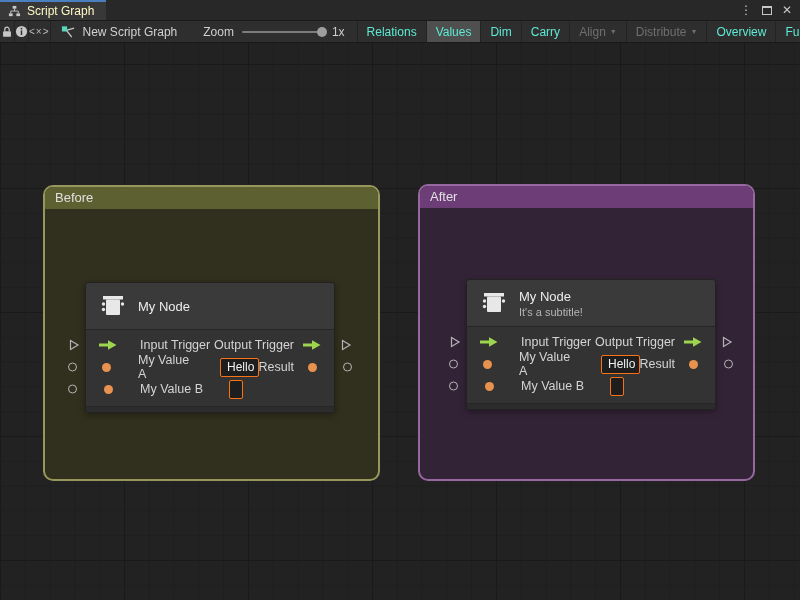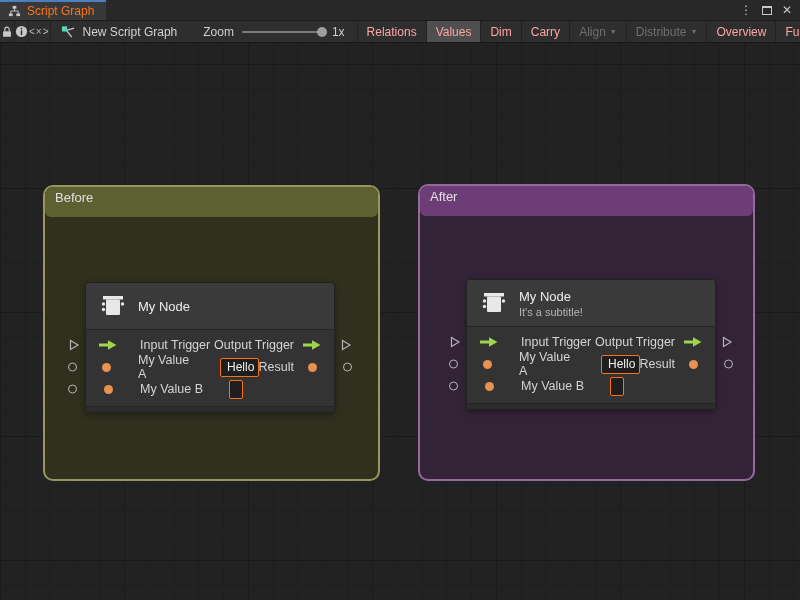--- a/index.html
+++ b/index.html
@@ -12,21 +12,21 @@
 
   
   .titlebar {
     position:absolute; top:0; left:0; width:800px; height:21px;
     background:#282828; display:flex; align-items:stretch;
     border-bottom:1px solid #1a1a1a;
   }
   .tab {
     display:flex; align-items:center; gap:6px;
     background:#383838; padding:0 12px 0 8px;
-    border-top:2px solid #4c7fc0; font-size:12px; color:#f97316;
+    border-top:2px solid #4c7fc0; font-size:12px; color:#fef9c3;
   }
   .titlebar-spacer { flex:1; }
   .win-controls { display:flex; align-items:center; gap:10px; padding-right:8px; color:#c8c8c8; }
   .win-controls .glyph { font-size:12px; line-height:1; cursor:default; }
   .maxbox { width:10px; height:9px; border:1px solid #c8c8c8; border-top:2px solid #c8c8c8; display:inline-block; }
 
   
   .toolbar {
     position:absolute; top:21px; left:0; width:800px; height:22px;
     background:#2e2e2e; display:flex; align-items:stretch;
@@ -37,21 +37,21 @@
     border-right:1px solid #232323; color:#c8c8c8;
   }
   .tb-lock { width:27px; } .tb-info { width:29px; } .tb-code { width:72px; font-size:10px; letter-spacing:1px; color:#bdbdbd; }
   .tb-nsg { display:flex; align-items:center; gap:7px; margin-left:10px; color:#d2d2d2; }
   .tb-zoom { display:flex; align-items:center; gap:8px; margin-left:26px; color:#cfcfcf; }
   .zoom-track { position:relative; width:82px; height:2px; background:#7d7d7d; border-radius:1px; }
   .zoom-knob { position:absolute; right:-3px; top:-4px; width:10px; height:10px; border-radius:50%; background:#9e9e9e; }
   .tb-right { display:flex; align-items:stretch; margin-left:12px; border-left:1px solid #232323; }
   .tb-btn {
     display:flex; align-items:center; gap:4px; padding:0 9px;
-    border-right:1px solid #232323; color:#fca5a5; cursor:default;
+    border-right:1px solid #232323; color:#5eead4; cursor:default;
   }
   .tb-btn.active { background:#4f4f4f; }
   .tb-btn.disabled { color:#6f6f6f; }
   .dd { font-size:7px; line-height:1; }
   .tb-btn.disabled .dd { color:#6f6f6f; }
 
   
   .canvas {
     position:absolute; top:43px; left:0; width:800px; height:557px;
     background-color:#222222;
@@ -59,21 +59,21 @@
       linear-gradient(90deg, #191a1a 1px, transparent 1px),
       linear-gradient(#191a1a 1px, transparent 1px),
       linear-gradient(90deg, #1d1e1e 1px, transparent 1px),
       linear-gradient(#1d1e1e 1px, transparent 1px);
     background-size:124px 100%, 100% 124px, 24.8px 100%, 100% 24.8px;
     background-position:0 0, 0 21px, 0 0, 0 21px;
   }
 
   
   .group { position:absolute; border-radius:10px; border:2px solid; overflow:hidden; }
-  .group-header { height:30px; line-height:22px; padding:0 10px; font-size:13px; color:#e0e0e0;border-radius:6px; }
+  .group-header { height:22px; line-height:22px; padding:0 10px; font-size:13px; color:#e0e0e0; }
   .group-before { left:43px; top:142px; width:337px; height:296px; border-color:rgba(169,169,104,0.85); background:#31301e; }
   .group-before .group-header { background:#5d6132; }
   .group-after  { left:418px; top:141px; width:337px; height:297px; border-color:rgba(169,115,179,0.85); background:#332337; }
   .group-after .group-header { background:#6d3d77; }
 
   
   .node {
     position:absolute; width:250px; background:#333333;
     border:1px solid #222222; border-radius:3px;
     box-shadow:0 2px 6px rgba(0,0,0,0.35);

